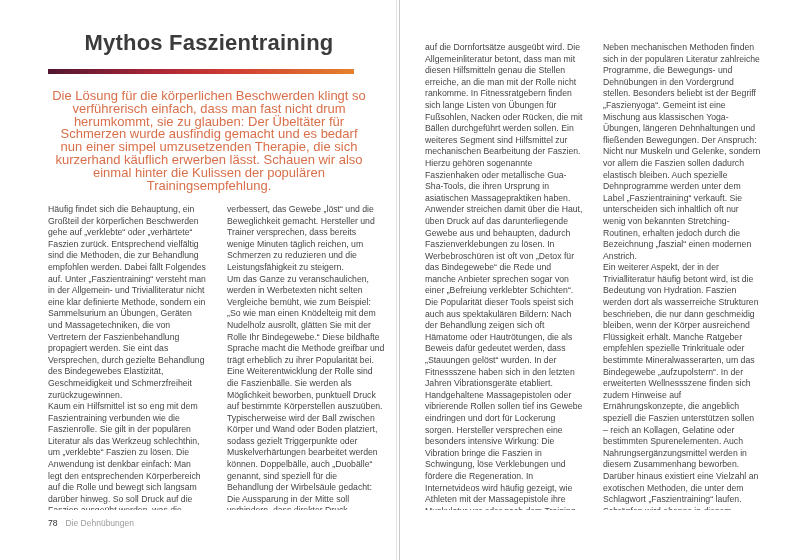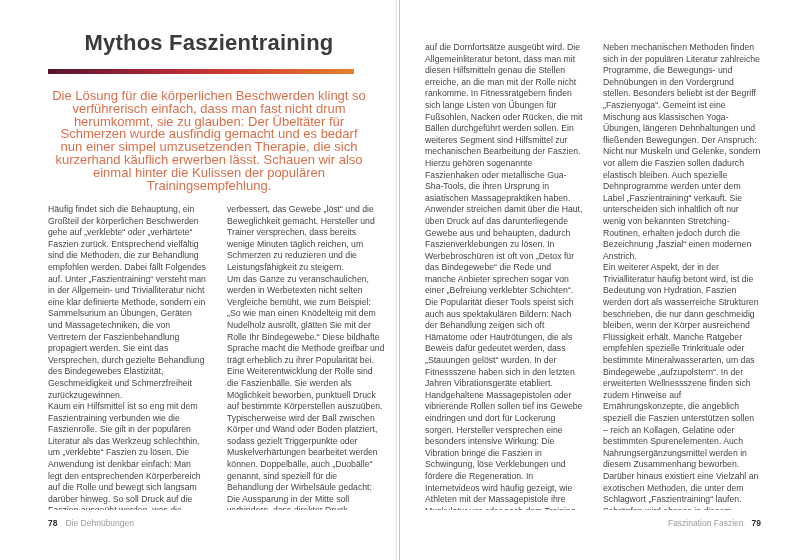--- a/index.html
+++ b/index.html
@@ -97,21 +97,21 @@
     font-size: 8.5px;
     color: #9a9a9a;
   }
   .page-left .footer { left: 48px; }
   .page-right .footer {
     left: 25px;
     width: 336px;
     text-align: right;
   }
   .pagenum {
-    font-weight: bold;
+    font-weight: normal;
     color: #2f2f2f;
   }
   .page-left .footer .pagenum  { margin-right: 8px; }
   .page-right .footer .pagenum { margin-left: 8px; }
 </style>
 </head>
 <body>
 
 <div class="spread">
 
@@ -144,18 +144,15 @@
     <div class="columns">
       <div class="col">
         <p>auf die Dornfortsätze ausgeübt wird. Die Allgemeinliteratur betont, dass man mit diesen Hilfsmitteln genau die Stellen erreiche, an die man mit der Rolle nicht rankomme. In Fitnessratgebern finden sich lange Listen von Übungen für Fußsohlen, Nacken oder Rücken, die mit Bällen durchgeführt werden sollen. Ein weiteres Segment sind Hilfsmittel zur mechanischen Bearbeitung der Faszien. Hierzu gehören sogenannte Faszienhaken oder metallische Gua-Sha-Tools, die ihren Ursprung in asiatischen Massagepraktiken haben. Anwender streichen damit über die Haut, üben Druck auf das darunterliegende Gewebe aus und behaupten, dadurch Faszienverklebungen zu lösen. In Werbebroschüren ist oft von „Detox für das Bindegewebe“ die Rede und manche Anbieter sprechen sogar von einer „Befreiung verklebter Schichten“. Die Popularität dieser Tools speist sich auch aus spektakulären Bildern: Nach der Behandlung zeigen sich oft Hämatome oder Hautrötungen, die als Beweis dafür gedeutet werden, dass „Stauungen gelöst“ wurden. In der Fitnessszene haben sich in den letzten Jahren Vibrationsgeräte etabliert. Handgehaltene Massagepistolen oder vibrierende Rollen sollen tief ins Gewebe eindringen und dort für Lockerung sorgen. Hersteller versprechen eine besonders intensive Wirkung: Die Vibration bringe die Faszien in Schwingung, löse Verklebungen und fördere die Regeneration. In Internetvideos wird häufig gezeigt, wie Athleten mit der Massagepistole ihre Muskulatur vor oder nach dem Training bearbeiten – stets mit dem Hinweis, damit gezielt die Faszien zu trainieren.</p>
       </div>
       <div class="col">
         <p>Neben mechanischen Methoden finden sich in der populären Literatur zahlreiche Programme, die Bewegungs- und Dehnübungen in den Vordergrund stellen. Besonders beliebt ist der Begriff „Faszienyoga“. Gemeint ist eine Mischung aus klassischen Yoga-Übungen, längeren Dehnhaltungen und fließenden Bewegungen. Der Anspruch: Nicht nur Muskeln und Gelenke, sondern vor allem die Faszien sollen dadurch elastisch bleiben. Auch spezielle Dehnprogramme werden unter dem Label „Faszientraining“ verkauft. Sie unterscheiden sich inhaltlich oft nur wenig von bekannten Stretching-Routinen, erhalten jedoch durch die Bezeichnung „faszial“ einen modernen Anstrich.</p>
         <p>Ein weiterer Aspekt, der in der Trivialliteratur häufig betont wird, ist die Bedeutung von Hydration. Faszien werden dort als wasserreiche Strukturen beschrieben, die nur dann geschmeidig bleiben, wenn der Körper ausreichend Flüssigkeit erhält. Manche Ratgeber empfehlen spezielle Trinkrituale oder bestimmte Mineralwasserarten, um das Bindegewebe „aufzupolstern“. In der erweiterten Wellnessszene finden sich zudem Hinweise auf Ernährungskonzepte, die angeblich speziell die Faszien unterstützen sollen – reich an Kollagen, Gelatine oder bestimmten Spurenelementen. Auch Nahrungsergänzungsmittel werden in diesem Zusammenhang beworben. Darüber hinaus existiert eine Vielzahl an exotischen Methoden, die unter dem Schlagwort „Faszientraining“ laufen. Schröpfen wird ebenso in diesem Zusammenhang vermarktet wie Akupres-</p>
       </div>
     </div>
 
-    <div class="footer">
-      <span class="section">Faszination Faszien</span><span class="pagenum">79</span>
-    </div>
   </div>
 
 </div>
 
 </body></html>

